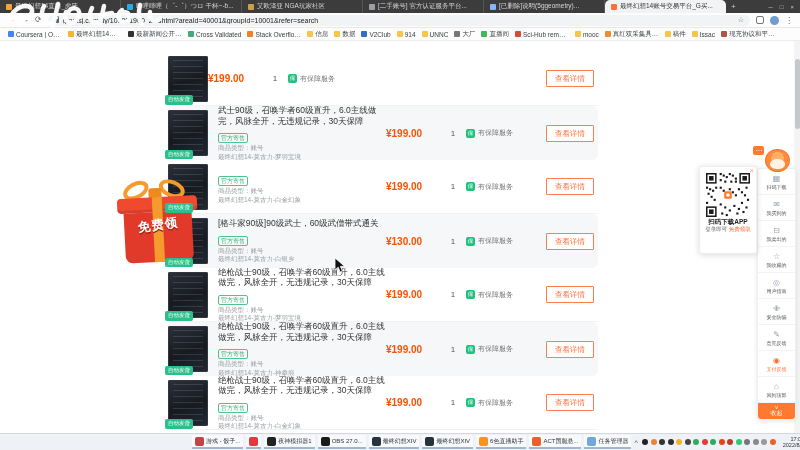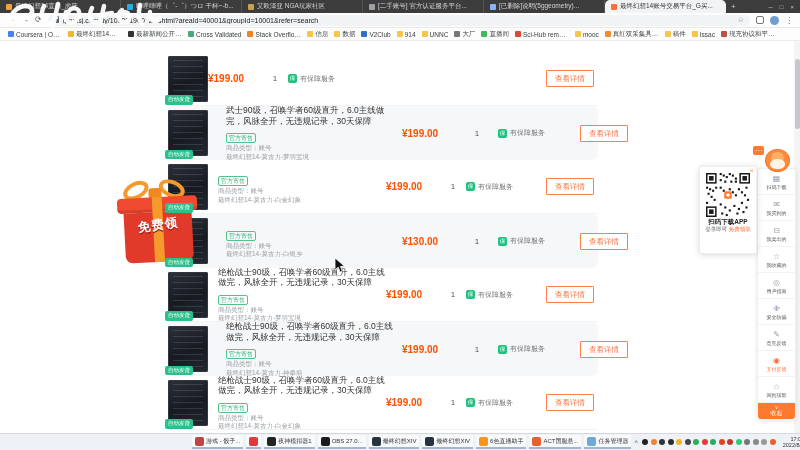--- a/index.html
+++ b/index.html
@@ -30,21 +30,21 @@
   
   .bookmarks{position:absolute;left:0;top:28px;width:800px;height:13px;background:#fdfdfd;border-bottom:1px solid #ececec;display:flex;align-items:center;gap:6px;padding:0 8px;overflow:hidden;}
   .bm{display:flex;align-items:center;gap:2px;font-size:6.5px;color:#3c4043;white-space:nowrap;}
   .bm .bico{flex:none;width:6px;height:6px;border-radius:1px;}
   .bm .blabel{max-width:46px;overflow:hidden;text-overflow:ellipsis;}
 
   
   .page{position:absolute;left:0;top:41px;width:800px;height:392px;background:#fff;overflow:hidden;}
   .listings{position:absolute;left:168px;top:11px;width:430px;}
   .row{position:relative;height:54px;display:flex;align-items:center;border-bottom:1px solid #f2f2f2;padding:3px 4px 3px 0;}
-  .row.alt{background:#f6f7f9;border-radius:6px;border-bottom:none;gap:8px;}
+  .row.alt{background:#f6f7f9;border-radius:6px;border-bottom:none;}
   .thumb{flex:none;width:40px;height:46px;border-radius:2px;position:relative;background:linear-gradient(160deg,#2b303b 0%,#171a21 55%,#232833 100%);box-shadow:inset 0 0 0 1px #31363f;}
   .thumb:after{content:'';position:absolute;inset:4px 5px;background:repeating-linear-gradient(180deg,rgba(255,255,255,.12) 0 1px,transparent 1px 6px);}
   .ribbon{position:absolute;left:-3px;bottom:-3px;background:#2abf8b;color:#fff;font-size:5.5px;line-height:1;padding:2px 3px;border-radius:2px;white-space:nowrap;z-index:2;}
   .info{flex:none;width:168px;margin-left:10px;}
   .title{font-size:8.5px;line-height:10.5px;color:#333;max-height:21px;overflow:hidden;}
   .tag{display:inline-block;margin:1px 0;border:1px solid #52c28b;color:#3fb47c;font-size:6px;line-height:1;padding:1px 2px;border-radius:2px;}
   .meta{font-size:6.5px;line-height:8.5px;color:#9aa0a6;white-space:nowrap;overflow:hidden;}
   .price{flex:none;width:54px;color:#ff5000;font-size:10px;font-weight:bold;}
   .qty{flex:none;width:26px;text-align:center;color:#555;font-size:8px;}
   .guar{flex:none;width:74px;display:flex;align-items:center;gap:3px;}
@@ -271,21 +271,21 @@
           <div class="guar">
             <span class="gicon">保</span>
             <span class="gtext">有保障服务</span>
           </div>
           <button class="detailbtn">查看详情</button>
         </div>
         <div class="row alt">
           <div class="thumb">
             <span class="ribbon">自动发货</span>
           </div>
-          <div class="info"><span class="tag">官方寄售</span><div class="meta">商品类型：账号</div><div class="meta">最终幻想14-莫古力-白银乡</div></div>
+          <div class="info"><div class="title">[格斗家90级]90级武士，60级武僧带式通关</div><span class="tag">官方寄售</span><div class="meta">商品类型：账号</div><div class="meta">最终幻想14-莫古力-白银乡</div></div>
           <div class="price">¥130.00</div>
           <div class="qty">1</div>
           <div class="guar">
             <span class="gicon">保</span>
             <span class="gtext">有保障服务</span>
           </div>
           <button class="detailbtn">查看详情</button>
         </div>
         <div class="row">
           <div class="thumb">

